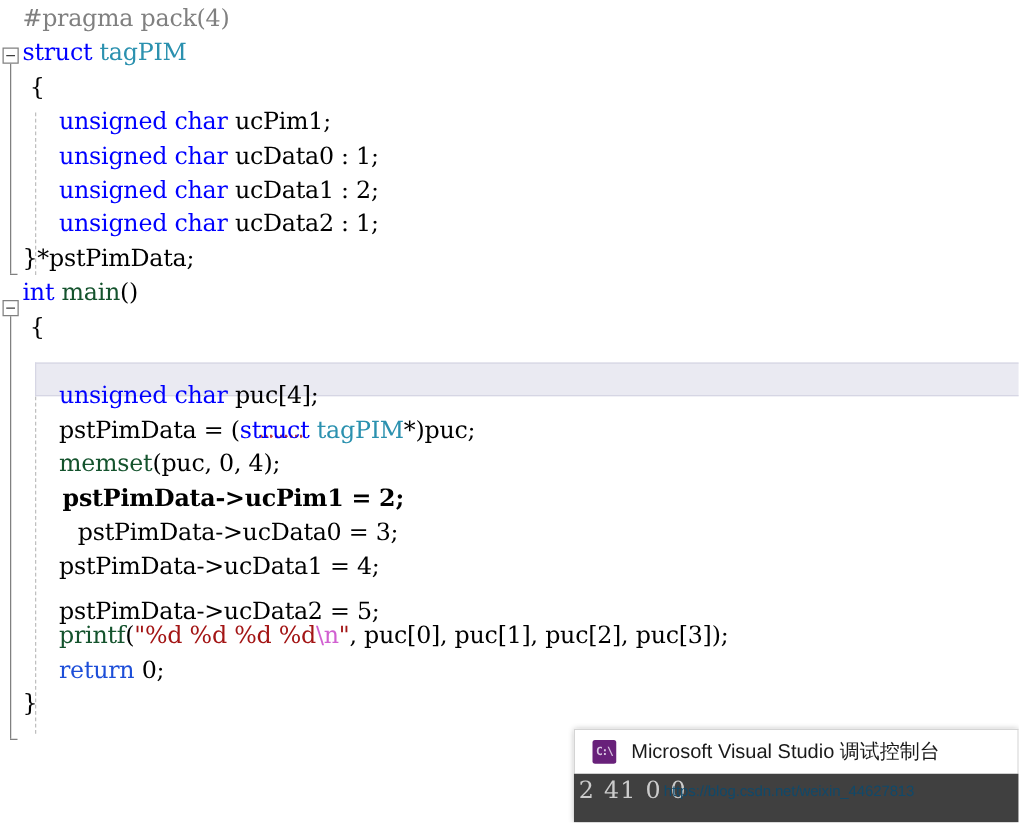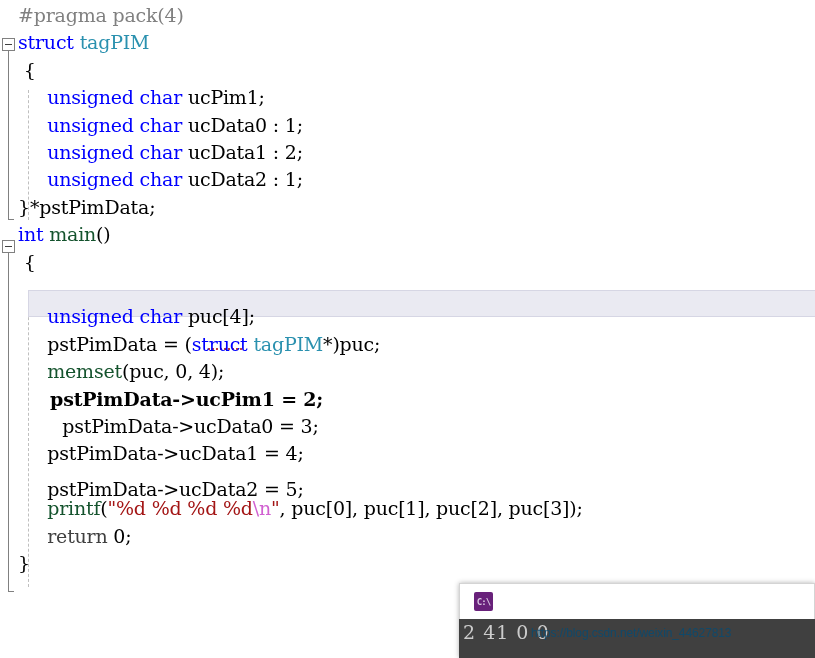--- a/index.html
+++ b/index.html
@@ -100,21 +100,21 @@
     background-repeat: repeat-x;
   }
 
   
   .kw      { color: #0000ff; }
   .type    { color: #2b91af; }
   .fn      { color: #14532d; }
   .pp      { color: #808080; }
   .str     { color: #a31515; }
   .esc     { color: #d160d1; }
-  .ctl     { color: #404040; }
+  .ctl     { color: #1d4ed8; }
   .plain   { color: #000000; }
 
   
   #console-window {
     position: absolute;
     left: 459px;
     top: 583px;
     width: 356px;
     height: 75px;
     box-shadow: 0 0 5px rgba(0,0,0,0.30);
@@ -227,19 +227,20 @@
       <div class="code-line" style="position: absolute; left: 0px; top: 476px; width: 815px;"><span class="code-text"><span class="plain">     pstPimData-&gt;ucData2 = 5;</span></span></div>
       <div class="code-line" style="position: absolute; left: 0px; top: 495.2px; width: 815px;"><span class="code-text"><span class="plain">     </span><span class="fn">printf</span><span class="plain">(</span><span class="str">"%d %d %d %d</span><span class="esc">\n</span><span class="str">"</span><span class="plain">, puc[0], puc[1], puc[2], puc[3]);</span></span></div>
       <div class="code-line" style="position: absolute; left: 0px; top: 522.6px; width: 815px;"><span class="code-text"><span class="plain">     </span><span class="ctl">return</span><span class="plain"> 0;</span></span></div>
       <div class="code-line" style="position: absolute; left: 0px; top: 550px; width: 815px;"><span class="code-text"><span class="plain">}</span></span></div>
     </div>
 </div>
 
 <div id="console-window">
   <div id="console-titlebar">
     <span class="console-icon">C:\</span>
+    <span id="console-title">Microsoft Visual Studio 调试控制台</span>
   </div>
   <div id="console-body">
     <div id="console-output">2 41 0 0</div>
   </div>
 </div>
 
 <div id="watermark">https://blog.csdn.net/weixin_44627813</div>
 
 </body></html>

